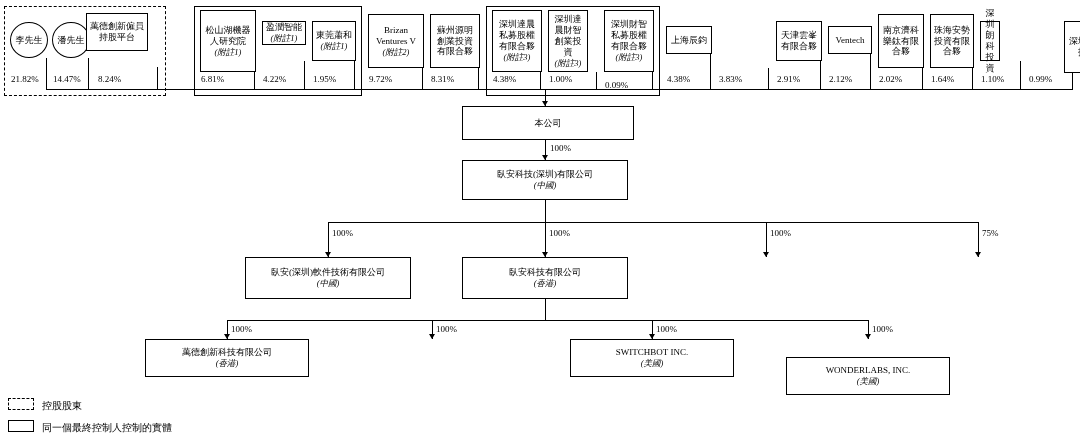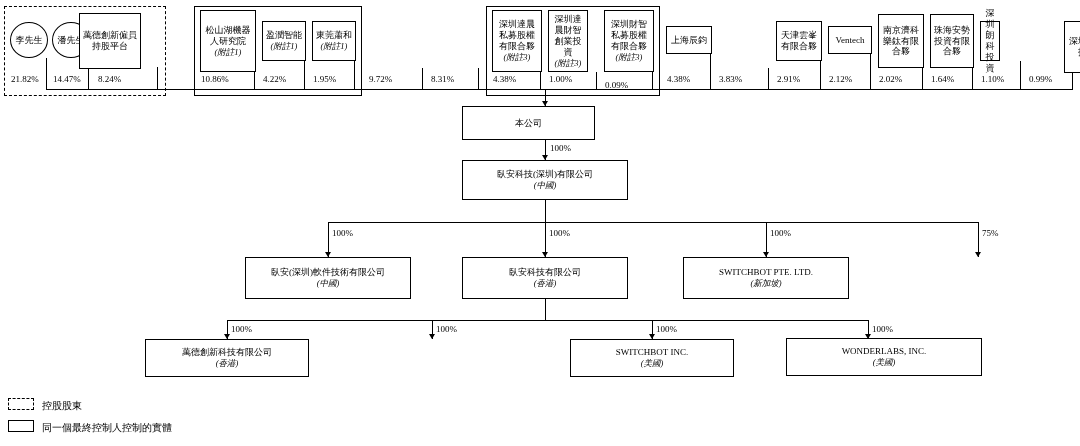--- a/index.html
+++ b/index.html
@@ -52,35 +52,42 @@
   <div class="vline" style="left:1072px;top:61px;height:28px"></div>
 
   <div class="hline" style="left:46px;top:89px;width:1027px"></div>
 
   <div class="box ellipse" style="left:10px;top:22px;width:38px;height:36px">
       <div>李先生</div>
     </div>
   <div class="box ellipse" style="left:52px;top:22px;width:38px;height:36px">
       <div>潘先生</div>
     </div>
-  <div class="box" style="left:79px;top:13px;width:62px;height:56px">
+  <div class="box" style="left:86px;top:13px;width:62px;height:38px">
       <div>萬德創新僱員持股平台</div>
     </div>
   <div class="box" style="left:200px;top:10px;width:56px;height:62px">
       <div>松山湖機器人研究院</div>
       <div class="note">(附註1)</div>
     </div>
-  <div class="box" style="left:262px;top:21px;width:44px;height:40px">
+  <div class="box" style="left:262px;top:21px;width:44px;height:24px">
       <div>盈潤智能</div>
       <div class="note">(附註1)</div>
     </div>
   <div class="box" style="left:312px;top:21px;width:44px;height:40px">
       <div>東莞蕭和</div>
       <div class="note">(附註1)</div>
     </div>
+  <div class="box" style="left:368px;top:14px;width:56px;height:54px">
+      <div>Brizan Ventures V</div>
+      <div class="note">(附註2)</div>
+    </div>
+  <div class="box" style="left:430px;top:14px;width:50px;height:54px">
+      <div>蘇州源明創業投資有限合夥</div>
+    </div>
   <div class="box" style="left:492px;top:10px;width:50px;height:62px">
       <div>深圳達晨私募股權有限合夥</div>
       <div class="note">(附註3)</div>
     </div>
   <div class="box" style="left:548px;top:10px;width:40px;height:62px">
       <div>深圳達晨財智創業投資</div>
       <div class="note">(附註3)</div>
     </div>
   <div class="box" style="left:604px;top:10px;width:50px;height:62px">
       <div>深圳財智私募股權有限合夥</div>
@@ -104,40 +111,40 @@
   <div class="box" style="left:980px;top:21px;width:20px;height:40px">
       <div>深圳朗科投資</div>
     </div>
   <div class="box" style="left:1064px;top:21px;width:46px;height:52px">
       <div>深圳萬山投資</div>
     </div>
 
   <div class="pct" style="left:11px;top:74px">21.82%</div>
   <div class="pct" style="left:53px;top:74px">14.47%</div>
   <div class="pct" style="left:98px;top:74px">8.24%</div>
-  <div class="pct" style="left:201px;top:74px">10.86%</div>
+  <div class="pct" style="left:201px;top:74px">6.81%</div>
   <div class="pct" style="left:263px;top:74px">4.22%</div>
   <div class="pct" style="left:313px;top:74px">1.95%</div>
   <div class="pct" style="left:369px;top:74px">9.72%</div>
   <div class="pct" style="left:431px;top:74px">8.31%</div>
   <div class="pct" style="left:493px;top:74px">4.38%</div>
   <div class="pct" style="left:549px;top:74px">1.00%</div>
   <div class="pct" style="left:605px;top:80px">0.09%</div>
   <div class="pct" style="left:667px;top:74px">4.38%</div>
   <div class="pct" style="left:719px;top:74px">3.83%</div>
   <div class="pct" style="left:777px;top:74px">2.91%</div>
   <div class="pct" style="left:829px;top:74px">2.12%</div>
   <div class="pct" style="left:879px;top:74px">2.02%</div>
   <div class="pct" style="left:931px;top:74px">1.64%</div>
   <div class="pct" style="left:981px;top:74px">1.10%</div>
   <div class="pct" style="left:1029px;top:74px">0.99%</div>
 
   <div class="vline" style="left:545px;top:89px;height:17px"></div>
   <div class="arrow" style="left:542px;top:101px"></div>
-  <div class="box" style="left:462px;top:106px;width:133px;height:34px">
+  <div class="box" style="left:462px;top:106px;width:172px;height:34px">
       <div>本公司</div>
     </div>
 
   <div class="vline" style="left:545px;top:140px;height:20px"></div>
   <div class="arrow" style="left:542px;top:155px"></div>
   <div class="pct" style="left:550px;top:143px">100%</div>
   <div class="box" style="left:462px;top:160px;width:166px;height:40px">
       <div>臥安科技(深圳)有限公司</div>
       <div class="region">(中國)</div>
     </div>
@@ -157,24 +164,20 @@
   <div class="pct" style="left:770px;top:228px">100%</div>
   <div class="pct" style="left:982px;top:228px">75%</div>
   <div class="box" style="left:245px;top:257px;width:166px;height:42px">
       <div>臥安(深圳)軟件技術有限公司</div>
       <div class="region">(中國)</div>
     </div>
   <div class="box" style="left:462px;top:257px;width:166px;height:42px">
       <div>臥安科技有限公司</div>
       <div class="region">(香港)</div>
     </div>
-  <div class="box" style="left:683px;top:257px;width:166px;height:42px">
-      <div>SWITCHBOT PTE. LTD.</div>
-      <div class="region">(新加坡)</div>
-    </div>
 
   <div class="vline" style="left:545px;top:299px;height:21px"></div>
   <div class="hline" style="left:227px;top:320px;width:642px"></div>
   <div class="vline" style="left:227px;top:320px;height:19px"></div>
   <div class="vline" style="left:432px;top:320px;height:19px"></div>
   <div class="vline" style="left:652px;top:320px;height:19px"></div>
   <div class="vline" style="left:868px;top:320px;height:19px"></div>
   <div class="arrow" style="left:224px;top:334px"></div>
   <div class="arrow" style="left:429px;top:334px"></div>
   <div class="arrow" style="left:649px;top:334px"></div>
@@ -184,21 +187,21 @@
   <div class="pct" style="left:656px;top:324px">100%</div>
   <div class="pct" style="left:872px;top:324px">100%</div>
   <div class="box" style="left:145px;top:339px;width:164px;height:38px">
       <div>萬德創新科技有限公司</div>
       <div class="region">(香港)</div>
     </div>
   <div class="box" style="left:570px;top:339px;width:164px;height:38px">
       <div>SWITCHBOT INC.</div>
       <div class="region">(美國)</div>
     </div>
-  <div class="box" style="left:786px;top:338px;width:196px;height:38px">
+  <div class="box" style="left:786px;top:357px;width:164px;height:38px">
       <div>WONDERLABS, INC.</div>
       <div class="region">(美國)</div>
     </div>
 
   <div class="swatch dashed" style="left:8px;top:398px"></div>
   <div class="legend-label" style="left:42px;top:399px">控股股東</div>
   <div class="swatch" style="left:8px;top:420px"></div>
   <div class="legend-label" style="left:42px;top:421px">同一個最終控制人控制的實體</div>
 
 </div>

